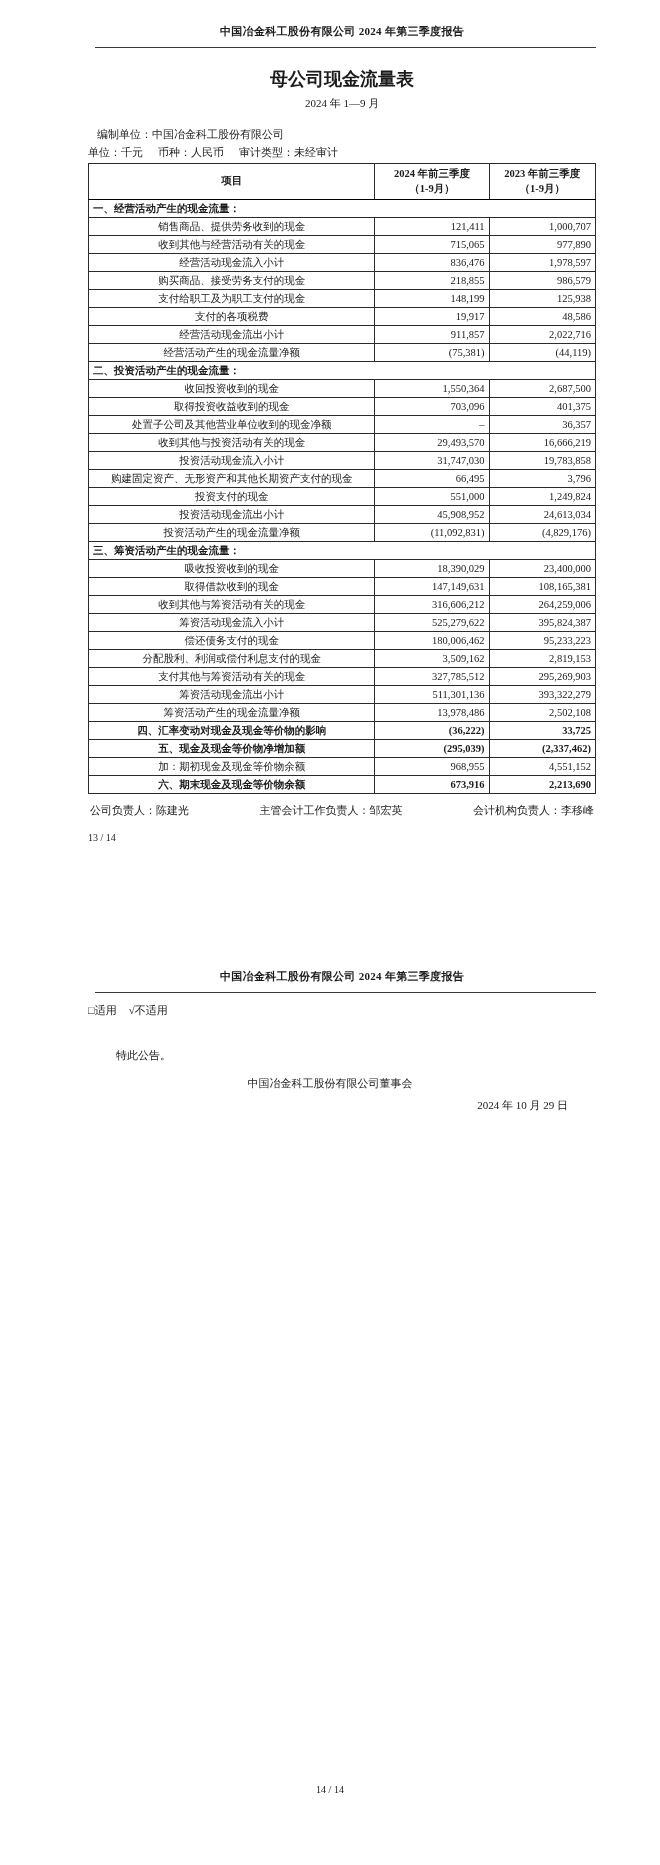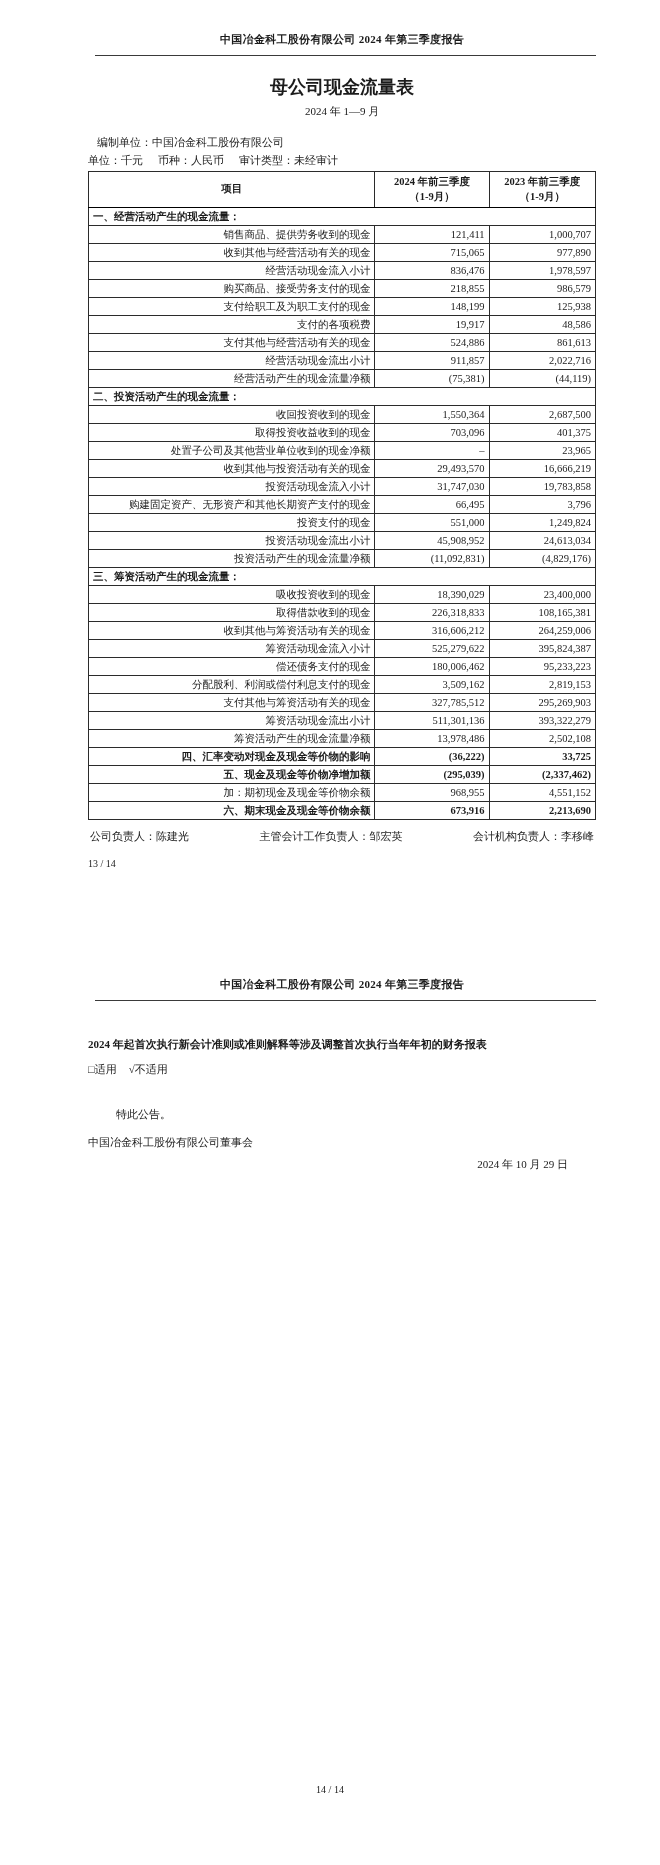--- a/index.html
+++ b/index.html
@@ -16,21 +16,21 @@
     overflow: hidden;
   }
   .page-block { position: absolute; left: 88px; width: 508px; }
   .p1 { top: 0; }
   .p2 { top: 945px; }
 
   .report-header {
     text-align: center;
     font-weight: bold;
     font-size: 11px;
-    padding-top: 32px;
+    padding-top: 24px;
     letter-spacing: 0.3px;
   }
   .rule {
     border: none;
     border-top: 1.5px solid #3a3a3a;
     margin: 8px 0 0 7px;
     height: 0;
   }
 
   .doc-title { text-align: center; font-weight: bold; font-size: 18px; margin-top: 19px; }
@@ -62,42 +62,42 @@
     padding: 3px 2px;
     border-bottom: 1.5px solid #000;
     text-align: center;
     vertical-align: middle;
   }
   table.cashflow td {
     line-height: 13px;
     padding: 2px 4px;
     vertical-align: middle;
   }
-  td.lbl { text-align: right; }
+  td.lbl { text-align: center; }
   td.num { text-align: right; padding-right: 9px; }
   td.section { font-weight: bold; padding-left: 5px; }
   .ind0 { padding-left: 5px; }
   .ind1 { padding-left: 15px; }
   .ind2 { padding-left: 28px; }
   .ind3 { padding-left: 41px; }
   .bold-row > td { font-weight: bold; border-top: 1.5px solid #000; border-bottom: 1.5px solid #000; }
 
   .sign-row {
     display: flex;
     justify-content: space-between;
     font-size: 11px;
     margin-top: 9px;
     padding: 0 2px;
   }
   .pagenum { text-align: left; font-size: 10px; margin-top: 14px; }
 
   .p2-heading { font-weight: bold; font-size: 11px; margin-top: 36px; }
   .p2-apply { font-size: 11px; margin-top: 10px; display: flex; gap: 12px; }
   .p2-announce { font-size: 11px; margin-top: 30px; text-indent: 28px; }
-  .p2-signer { text-align: left; font-size: 11px; margin-top: 13px; padding-right: 24px; }
+  .p2-signer { text-align: center; font-size: 11px; margin-top: 13px; padding-right: 24px; }
   .p2-date { text-align: right; font-size: 11px; margin-top: 7px; padding-right: 28px; }
   .p2-pagenum {
     position: absolute;
     top: 1784px;
     left: 0;
     width: 100%;
     text-align: center;
     font-size: 10px;
   }
 </style>
@@ -162,25 +162,20 @@
             <td class="lbl ind1">支付给职工及为职工支付的现金</td>
             <td class="num">148,199</td>
             <td class="num">125,938</td>
           </tr>
           <tr>
             <td class="lbl ind1">支付的各项税费</td>
             <td class="num">19,917</td>
             <td class="num">48,586</td>
           </tr>
           <tr>
-            <td class="lbl ind1">支付其他与经营活动有关的现金</td>
-            <td class="num">524,886</td>
-            <td class="num">861,613</td>
-          </tr>
-          <tr>
             <td class="lbl ind2">经营活动现金流出小计</td>
             <td class="num">911,857</td>
             <td class="num">2,022,716</td>
           </tr>
           <tr>
             <td class="lbl ind1">经营活动产生的现金流量净额</td>
             <td class="num">(75,381)</td>
             <td class="num">(44,119)</td>
           </tr>
           <tr class="bold-row">
@@ -192,21 +187,21 @@
             <td class="num">2,687,500</td>
           </tr>
           <tr>
             <td class="lbl ind1">取得投资收益收到的现金</td>
             <td class="num">703,096</td>
             <td class="num">401,375</td>
           </tr>
           <tr>
             <td class="lbl ind1">处置子公司及其他营业单位收到的现金净额</td>
             <td class="num">–</td>
-            <td class="num">23,965</td>
+            <td class="num">36,357</td>
           </tr>
           <tr>
             <td class="lbl ind1">收到其他与投资活动有关的现金</td>
             <td class="num">29,493,570</td>
             <td class="num">16,666,219</td>
           </tr>
           <tr>
             <td class="lbl ind2">投资活动现金流入小计</td>
             <td class="num">31,747,030</td>
             <td class="num">19,783,858</td>
@@ -234,21 +229,21 @@
           <tr class="bold-row">
             <td colspan="3" class="section">三、筹资活动产生的现金流量：</td>
           </tr>
           <tr>
             <td class="lbl ind1">吸收投资收到的现金</td>
             <td class="num">18,390,029</td>
             <td class="num">23,400,000</td>
           </tr>
           <tr>
             <td class="lbl ind1">取得借款收到的现金</td>
-            <td class="num">226,318,833</td>
+            <td class="num">147,149,631</td>
             <td class="num">108,165,381</td>
           </tr>
           <tr>
             <td class="lbl ind1">收到其他与筹资活动有关的现金</td>
             <td class="num">316,606,212</td>
             <td class="num">264,259,006</td>
           </tr>
           <tr>
             <td class="lbl ind2">筹资活动现金流入小计</td>
             <td class="num">525,279,622</td>
@@ -308,21 +303,20 @@
       <span>会计机构负责人：李移峰</span>
     </div>
 
     <div class="pagenum">13 / 14</div>
   </div>
 
   <div class="page-block p2">
     <div class="report-header">中国冶金科工股份有限公司  2024 年第三季度报告</div>
     <hr class="rule">
 
-    <div class="p2-heading">2024 年起首次执行新会计准则或准则解释等涉及调整首次执行当年年初的财务报表</div>
     <div class="p2-apply">
       <span>□适用</span>
       <span>√不适用</span>
     </div>
     <div class="p2-announce">特此公告。</div>
     <div class="p2-signer">中国冶金科工股份有限公司董事会</div>
     <div class="p2-date">2024 年 10 月 29 日</div>
   </div>
 
   <div class="p2-pagenum">14 / 14</div>

